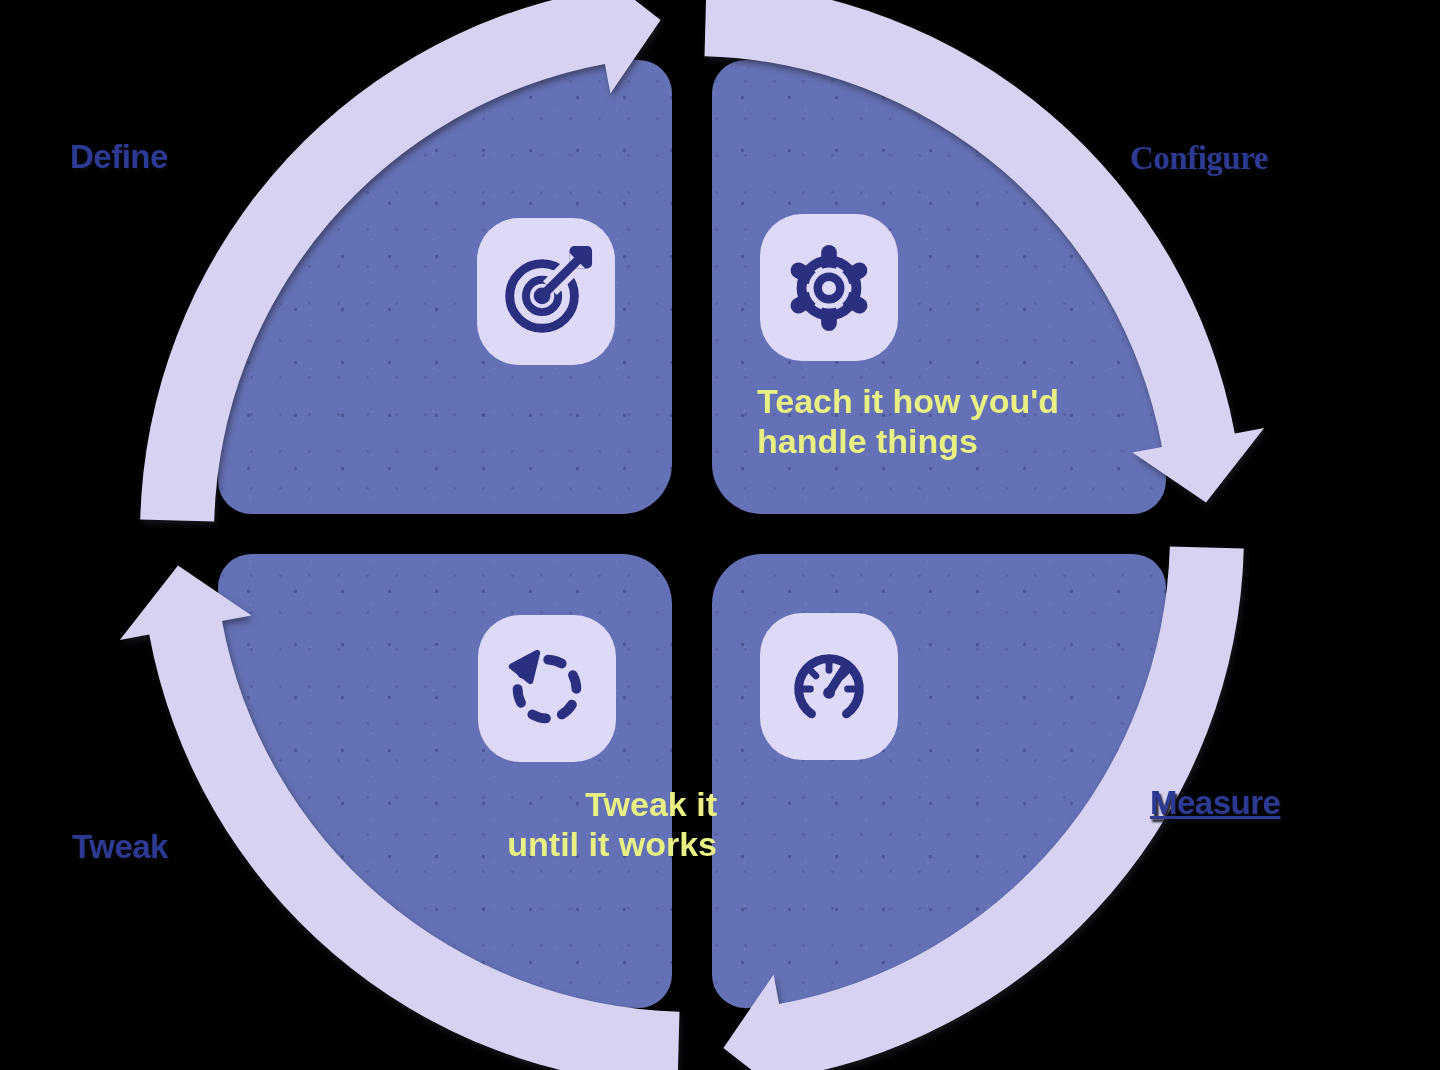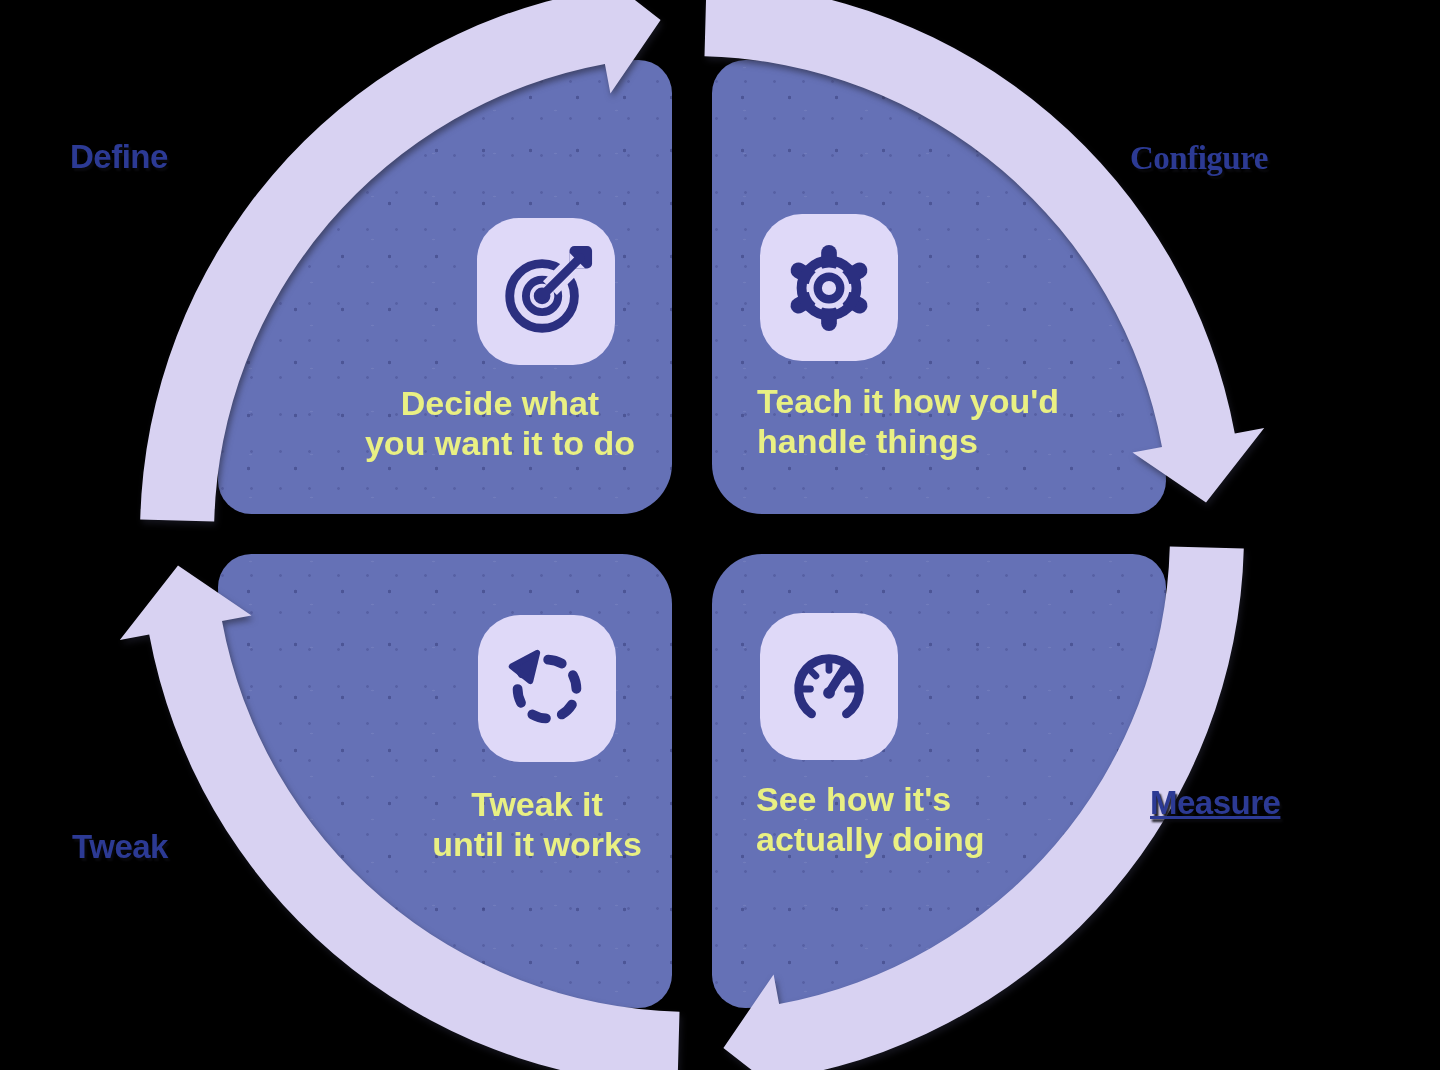--- a/index.html
+++ b/index.html
@@ -54,21 +54,21 @@
   .ic-fill{fill:var(--c-icon);}
   .ic-bgstroke{stroke:var(--c-icon_box);fill:none;}
   .ic-bgfill{fill:var(--c-icon_box);}
   
   .caption{
     position:absolute;z-index:3;color:var(--c-caption);
     font-size:34px;font-weight:700;line-height:40px;letter-spacing:0;
   }
   .cap-define {left:320px;top:383px;width:360px;text-align:center;}
   .cap-configure{left:757px;top:381px;width:340px;text-align:left;}
-  .cap-refine {left:357px;top:784px;width:360px;text-align:center;}
+  .cap-refine {left:357px;top:784px;width:360px;text-align:right;}
   .cap-measure{left:756px;top:779px;width:340px;text-align:left;}
   .cap-line{display:block;}
   
   .stage-label{
     position:absolute;z-index:3;color:var(--c-label);
     font-size:33px;font-weight:700;letter-spacing:-0.5px;
     text-shadow:2px 3px 2px rgba(10,10,14,0.9);
   }
   .lbl-define   {left:70px;  top:138px;}
   .lbl-configure{left:1130px;top:140px;font-family:Liberation Serif, serif;}
@@ -135,35 +135,27 @@
         <line x1="29.5" y1="31.5" x2="36.6" y2="38.6"></line>
         <line x1="50" y1="23" x2="50" y2="33"></line>
         <line x1="70.5" y1="31.5" x2="63.4" y2="38.6"></line>
         <line x1="79" y1="52" x2="69" y2="52"></line>
       </g>
       <circle class="ic-fill" cx="50" cy="56" r="6"></circle>
       <line class="ic-stroke" x1="50" y1="56" x2="67" y2="29" stroke-width="9" stroke-linecap="round"></line>
     </svg>
   </div>
 
-  <div class="caption cap-define">
-    <span class="cap-line">Decide what</span>
-    <span class="cap-line">you want it to do</span>
-  </div>
   <div class="caption cap-configure">
     <span class="cap-line">Teach it how you'd</span>
     <span class="cap-line">handle things</span>
   </div>
   <div class="caption cap-refine">
     <span class="cap-line">Tweak it</span>
     <span class="cap-line">until it works</span>
-  </div>
-  <div class="caption cap-measure">
-    <span class="cap-line">See how it's</span>
-    <span class="cap-line">actually doing</span>
   </div>
 
   <div class="stage-label lbl-define">Define</div>
   <div class="stage-label lbl-configure">Configure</div>
   <div class="stage-label lbl-refine">Tweak</div>
   <div class="stage-label lbl-measure">Measure</div>
 
 </div>
 
 </body></html>

